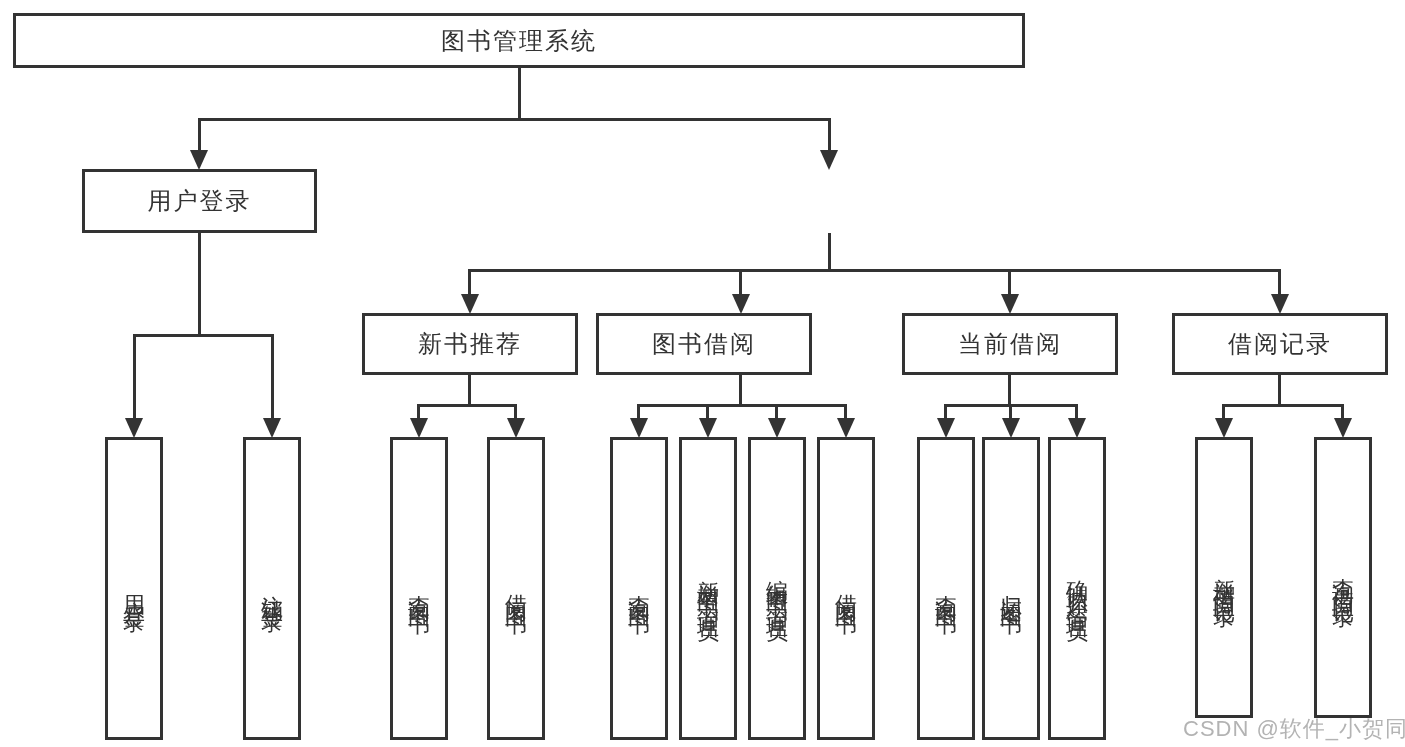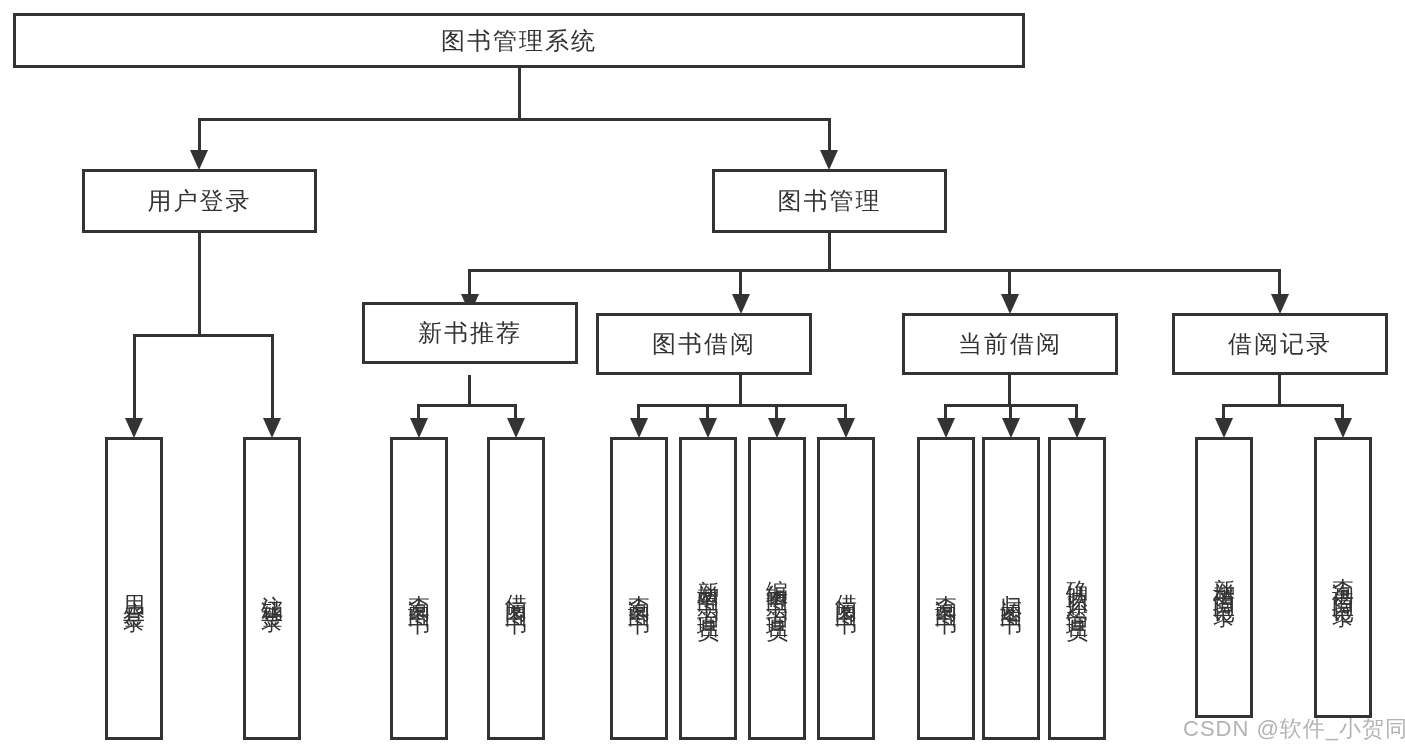--- a/index.html
+++ b/index.html
@@ -88,25 +88,22 @@
   <div class="arrow" style="left:1215px;top:418px"></div>
   <div class="arrow" style="left:1334px;top:418px"></div>
 
   <div class="box h" style="left:13px;top:13px;width:1012px;height:55px">
     <span>图书管理系统</span>
   </div>
 
   <div class="box h" style="left:82px;top:169px;width:235px;height:64px">
     <span>用户登录</span>
   </div>
-  <div class="box h" style="left:712px;top:169px;width:235px;height:64px">
-    <span>图书管理</span>
-  </div>
 
-  <div class="box h" style="left:362px;top:302px;width:216px;height:62px">
+  <div class="box h" style="left:362px;top:313px;width:216px;height:62px">
     <span>新书推荐</span>
   </div>
   <div class="box h" style="left:596px;top:313px;width:216px;height:62px">
     <span>图书借阅</span>
   </div>
   <div class="box h" style="left:1172px;top:313px;width:216px;height:62px">
     <span>借阅记录</span>
   </div>
   <div class="box h" style="left:902px;top:313px;width:216px;height:62px">
     <span>当前借阅</span>

